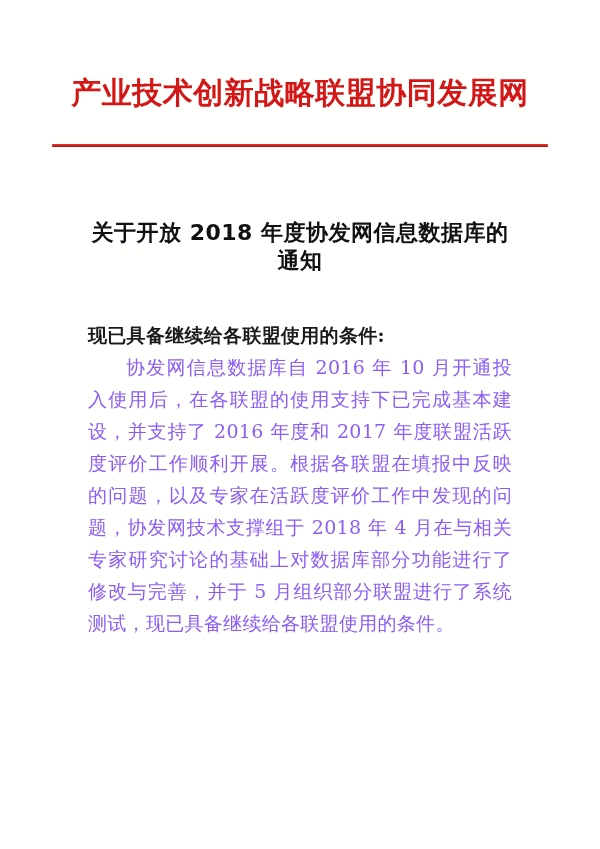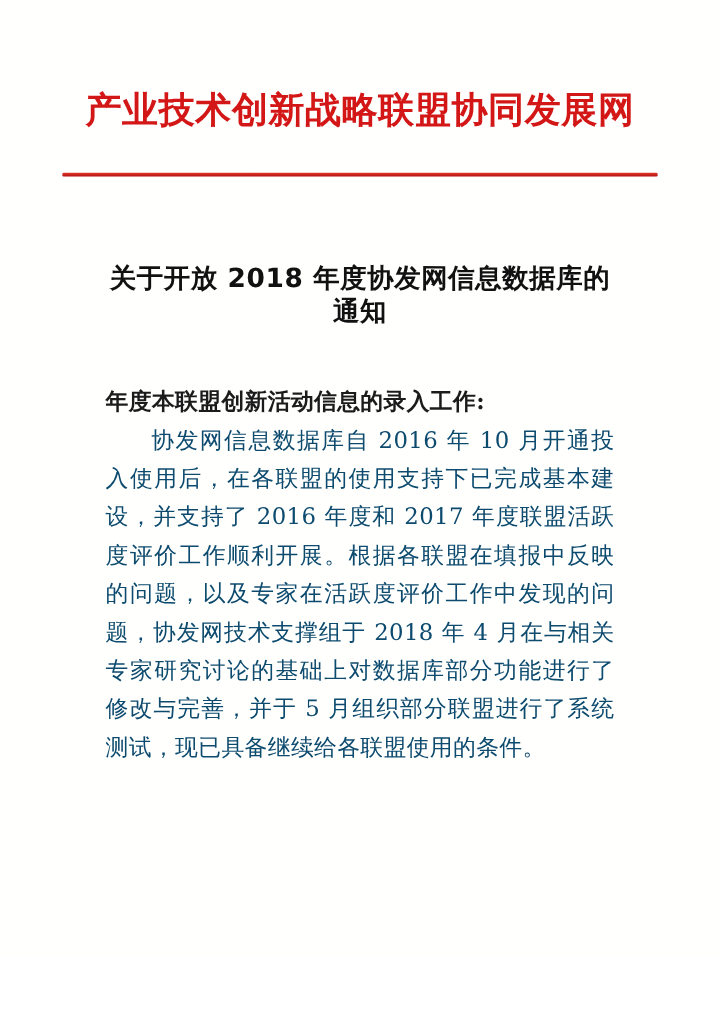--- a/index.html
+++ b/index.html
@@ -55,38 +55,38 @@
     font-weight: 700;
     font-size: 19px;
     line-height: 32px;
     color: #1b1b1b;
     letter-spacing: 0.3px;
   }
   .para {
     margin: 0;
     font-size: 19px;
     line-height: 32px;
-    color: #0c4a6e;
+    color: #8b5cf6;
     text-align: justify;
     text-indent: 2em;
     letter-spacing: 0.3px;
   }
 </style>
 </head>
 <body>
 
 <div class="page">
 
   <header>
     <h1 class="site-title">产业技术创新战略联盟协同发展网</h1>
     <div class="header-rule"></div>
   </header>
 
   <main class="notice">
     <h2 class="notice-title">关于开放 2018 年度协发网信息数据库的通知</h2>
 
-    <p class="salutation">年度本联盟创新活动信息的录入工作:</p>
+    <p class="salutation">现已具备继续给各联盟使用的条件:</p>
 
     <p class="para">协发网信息数据库自 2016 年 10 月开通投入使用后，在各联盟的使用支持下已完成基本建设，并支持了 2016 年度和 2017 年度联盟活跃度评价工作顺利开展。根据各联盟在填报中反映的问题，以及专家在活跃度评价工作中发现的问题，协发网技术支撑组于 2018 年 4 月在与相关专家研究讨论的基础上对数据库部分功能进行了修改与完善，并于 5 月组织部分联盟进行了系统测试，现已具备继续给各联盟使用的条件。</p>
 
   </main>
 
 </div>
 
 </body></html>

